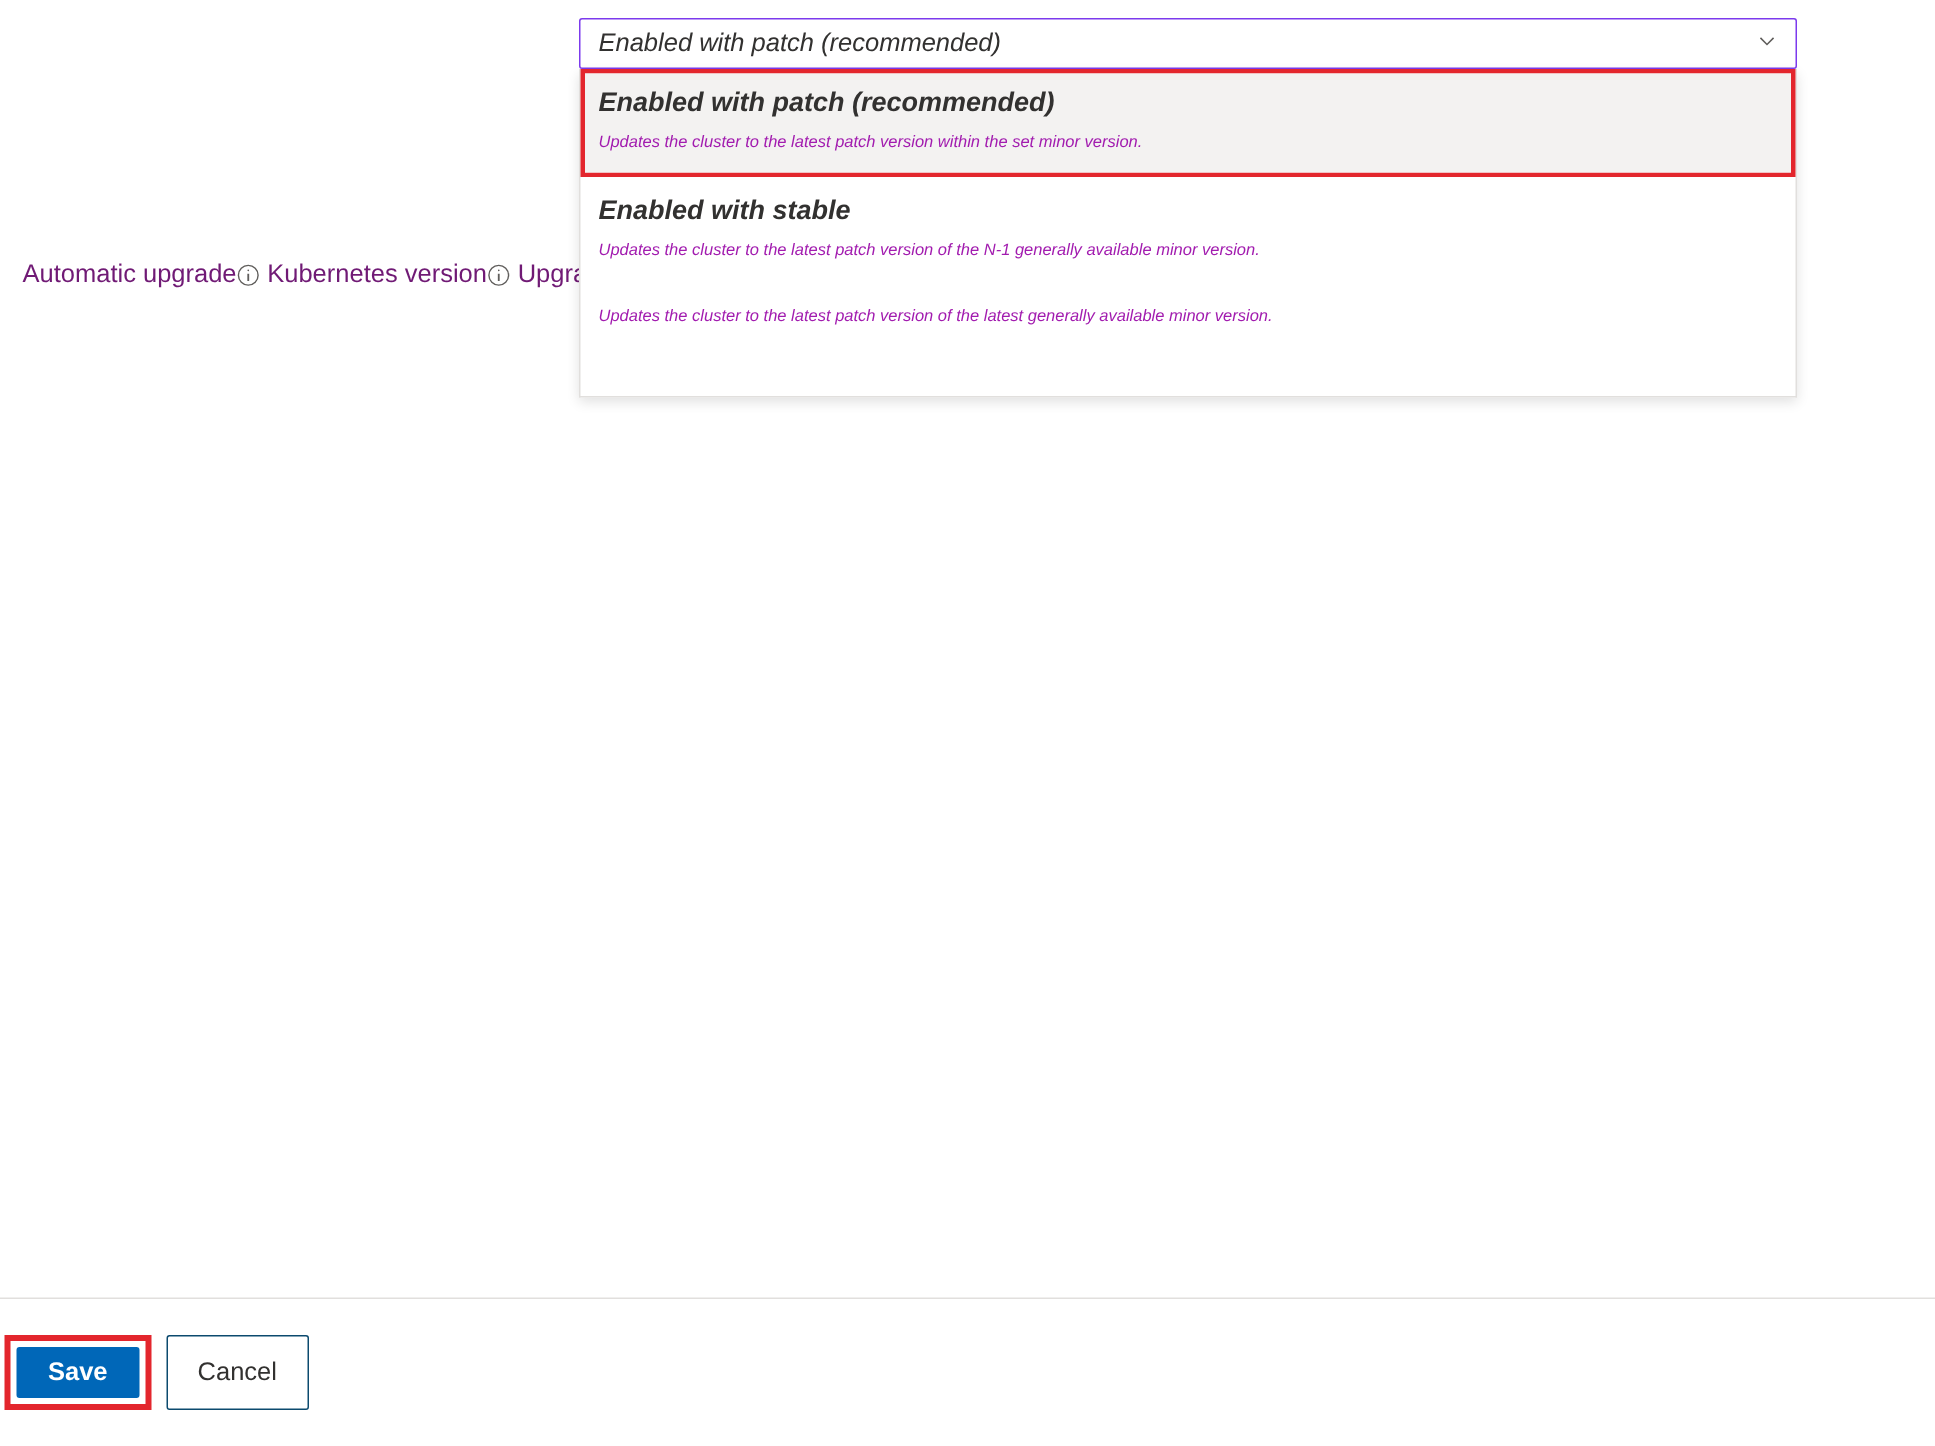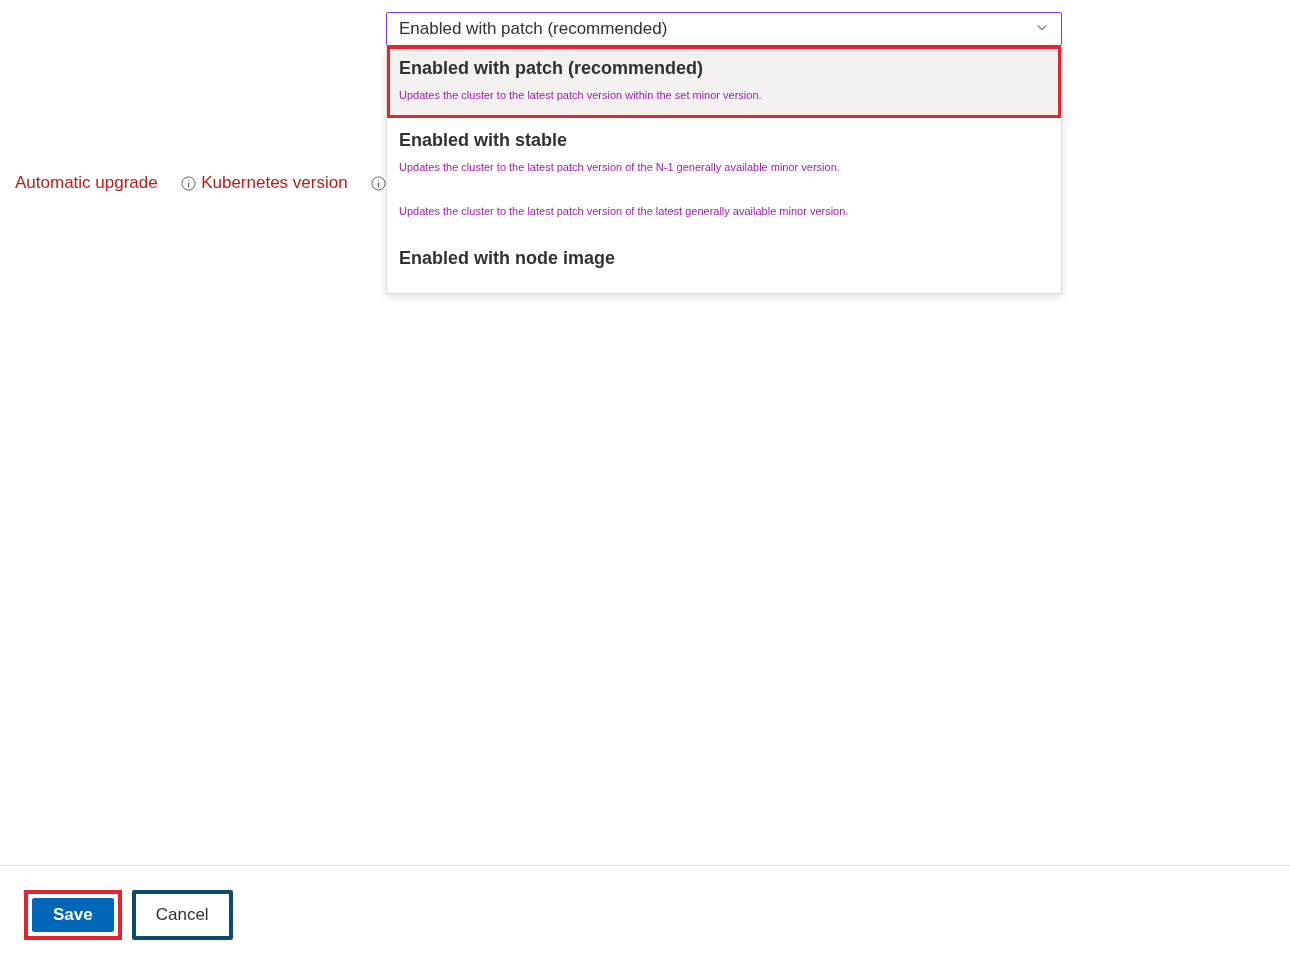--- a/index.html
+++ b/index.html
@@ -10,24 +10,24 @@
     body {
       font-family: "Segoe UI", -apple-system, BlinkMacSystemFont, sans-serif;
       background: #ffffff;
       color: #323130;
       width: 1290px;
       height: 964px;
       position: relative;
     }
     .form-label {
       font-size: 17px;
-      color: #b91c1c;
+      color: #701a75;
       display: inline-flex;
       align-items: center;
-      gap: 23px;
+      gap: 0;
     }
     .info-icon {
       display: inline-flex;
       align-items: center;
       justify-content: center;
       width: 16px;
       height: 16px;
       color: #605e5c;
     }
     .dropdown-closed {
@@ -83,49 +83,50 @@
     .label-force-upgrade { margin-top: 155px; }
     .labels-left {
       position: absolute;
       left: 15px;
       top: 18px;
     }
     .right-panel {
       position: absolute;
       left: 386px;
       top: 12px;
-      width: 676px;
+      width: 812px;
+      font-style: italic;
     }
     .footer {
       position: absolute;
       bottom: 0;
       left: 0;
       right: 0;
       border-top: 1px solid #e1dfdd;
-      padding: 24px 24px;
+      padding: 24px 3px;
       display: flex;
       gap: 10px;
     }
     .btn {
       font-size: 17px;
       border-radius: 2px;
       padding: 6px 20px;
       cursor: pointer;
       font-family: inherit;
     }
     .btn-primary {
       background: #0067b8;
       color: #ffffff;
       border: 1px solid #0067b8;
       font-weight: 600;
     }
     .btn-secondary {
       background: #ffffff;
       color: #323130;
-      border: 4px solid #0c4a6e;
+      border: 1px solid #0c4a6e;
       text-align: center;
     }
     .save-highlight {
       border: 4px solid #e3262d;
       padding: 4px;
       display: inline-block;
     }
   </style>
 </head>
 <body>
@@ -187,21 +188,20 @@
       </div>
     </div>
     <div class="dropdown-option">
       <div class="option-title">Enabled with stable</div>
       <div class="option-desc">Updates the cluster to the latest patch version of the N-1 generally available minor version.</div>
     </div>
     <div class="dropdown-option">
       <div class="option-desc">Updates the cluster to the latest patch version of the latest generally available minor version.</div>
     </div>
     <div class="dropdown-option">
-      <div class="option-title">Enabled with node image</div>
     </div>
   </div>
 </div>
 
 <div class="footer">
   <span class="save-highlight">
     <button class="btn btn-primary">Save</button>
   </span>
   <button class="btn btn-secondary">Cancel</button>
 </div>

